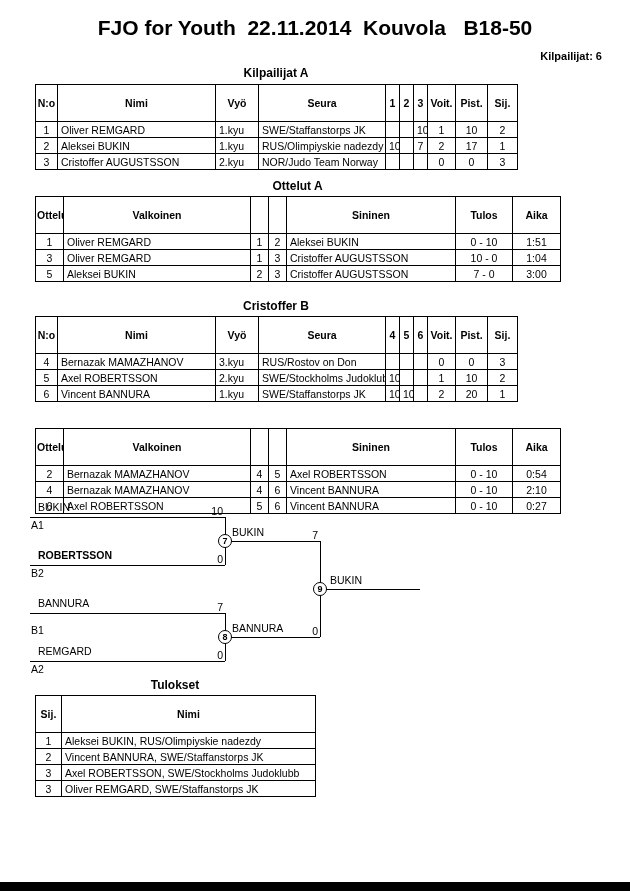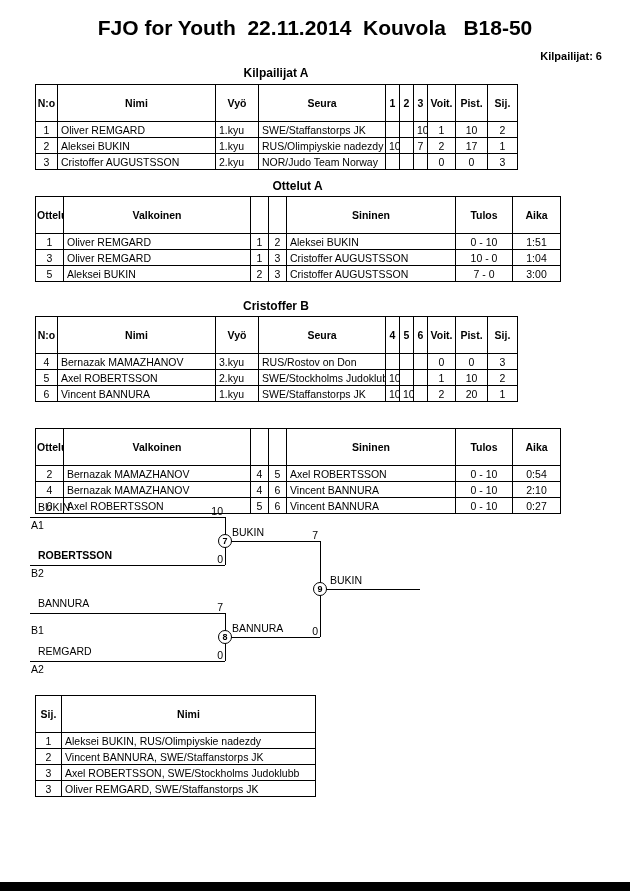--- a/index.html
+++ b/index.html
@@ -313,20 +313,21 @@
     <div class="bk-circle" style="left:188px; top:130px;">8</div>
     <span class="bk-name" style="left:202px; top:122px;">BANNURA</span>
     <span class="bk-score" style="left:250px; top:125px; width:38px;">0</span>
 
     <div class="bk-vline" style="left:290px; top:41px; height:96px;"></div>
     <div class="bk-hline" style="left:290px; top:89px; width:100px;"></div>
     <div class="bk-circle" style="left:283px; top:82px;">9</div>
     <span class="bk-name" style="left:300px; top:74px;">BUKIN</span>
   </div>
 
+  <div class="sec-title" style="left:35px; top:678px; width:280px;">Tulokset</div>
   <table class="tbl" style="left:35px; top:695px; width:280px;">
     <colgroup>
       <col style="width:26px">
         <col style="width:254px">
     </colgroup>
     <thead>
       <tr>
           <th>Sij.</th>
           <th>Nimi</th>
         </tr>

